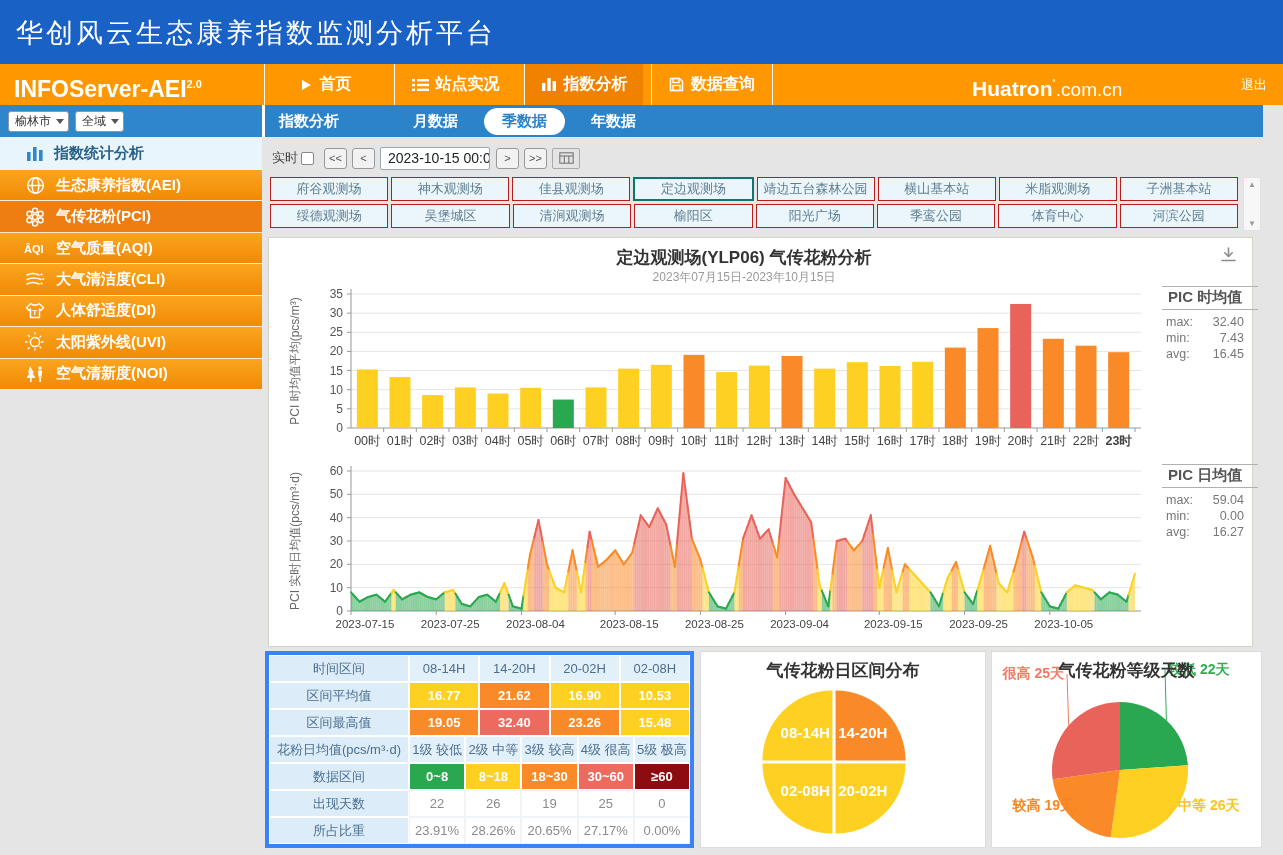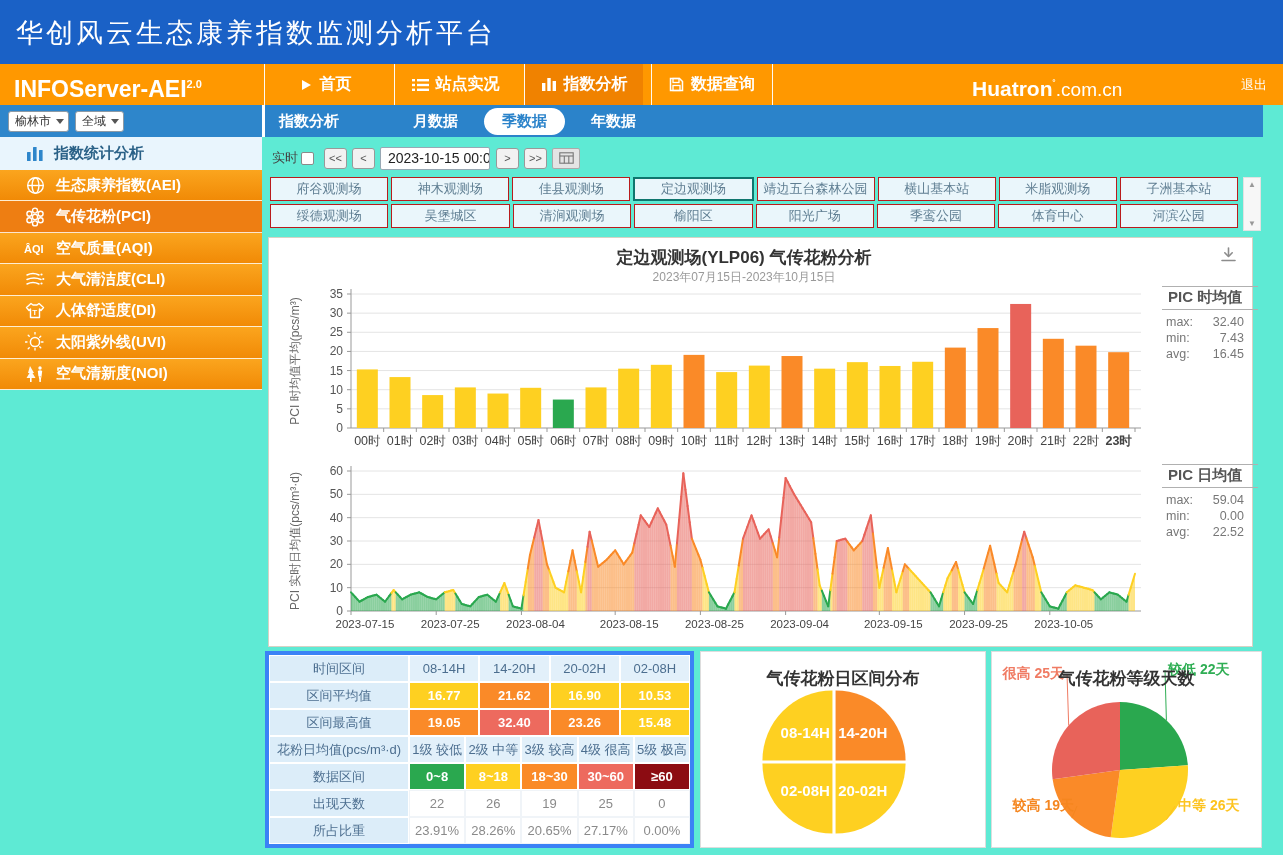--- a/index.html
+++ b/index.html
@@ -1,17 +1,17 @@
 <!DOCTYPE html>
 <html><head>
 <meta charset="utf-8">
 <style>
   * { margin:0; padding:0; box-sizing:border-box; }
   body { font-family:"Liberation Sans","DejaVu Sans",sans-serif; background:#fff; }
-  #app { position:relative; width:1283px; height:855px; overflow:hidden; background:#5eead4; }
+  #app { position:relative; width:1283px; height:855px; overflow:hidden; background:#e5e5e5; }
 
   
   .header { position:absolute; left:0; top:0; width:1283px; height:64px; background:#1a61c6; }
   .header-title { position:absolute; left:16px; top:15px; color:#fff; font-size:27px; letter-spacing:3px; font-weight:500; }
 
   
   .nav { position:absolute; left:0; top:64px; width:1283px; height:41px; background:#ff9800; }
   .brand { position:absolute; left:14px; top:0; height:41px; line-height:41px; color:#fff; font-size:23px; font-weight:bold; }
   .brand sup { font-size:11px; font-weight:bold; }
   .nav-menu { position:absolute; left:264px; top:0; height:41px; display:flex;gap:8px; }
@@ -79,21 +79,21 @@
   .tcell.white { background:#fff; color:#8a8a8a; border:1px solid #f0f4f8; }
   .tcell.yellow { background:#fed021; color:#fff; font-weight:bold; }
   .tcell.orange { background:#fa8a28; color:#fff; font-weight:bold; }
   .tcell.red { background:#ed6a5e; color:#fff; font-weight:bold; }
   .tcell.green { background:#2aa84f; color:#fff; font-weight:bold; }
   .tcell.darkred { background:#8c0c12; color:#fff; font-weight:bold; }
 
   .pie-panel { position:absolute; top:651px; height:197px; background:#fff; border:1px solid #ddd; }
   .pie1 { left:700px; width:286px; }
   .pie2 { left:991px; width:271px; }
-  .panel-title { position:absolute; left:0; top:15px; width:100%; text-align:center; font-size:17px; font-weight:bold; color:#333; }
+  .panel-title { position:absolute; left:0; top:7px; width:100%; text-align:center; font-size:17px; font-weight:bold; color:#333; }
   .pie-svg { position:absolute; left:0; top:0; }
 
   svg text { font-family:"Liberation Sans","DejaVu Sans",sans-serif; }
 </style>
 </head>
 <body>
 
 <div id="app">
 
   <div class="header">
@@ -1243,21 +1243,21 @@
           <div class="srow">
             <span class="sl">max:</span>
             <span class="sv">59.04</span>
           </div>
           <div class="srow">
             <span class="sl">min:</span>
             <span class="sv">0.00</span>
           </div>
           <div class="srow">
             <span class="sl">avg:</span>
-            <span class="sv">22.52</span>
+            <span class="sv">16.27</span>
           </div>
         </div>
     </div>
   </div>
 
   <div class="tbl" id="dataTable">
       <div class="trow">
         <div class="tcell label">时间区间</div>
         <div class="tcell data lightblue">08-14H</div>
         <div class="tcell data lightblue">14-20H</div>

